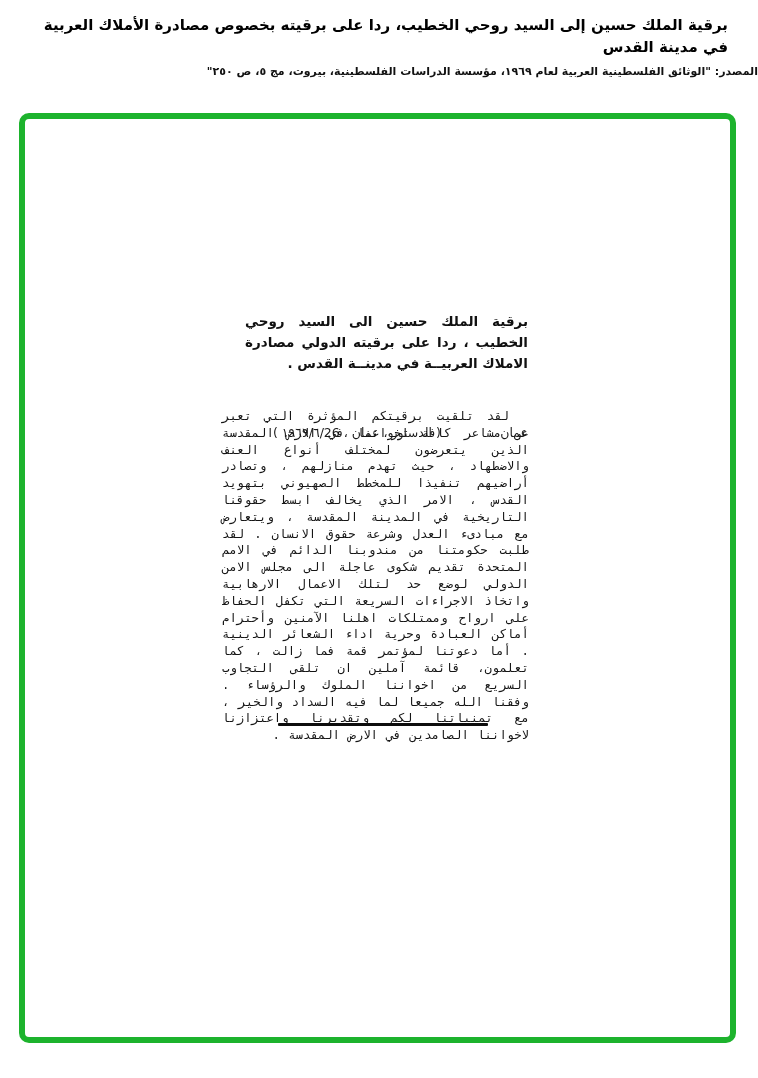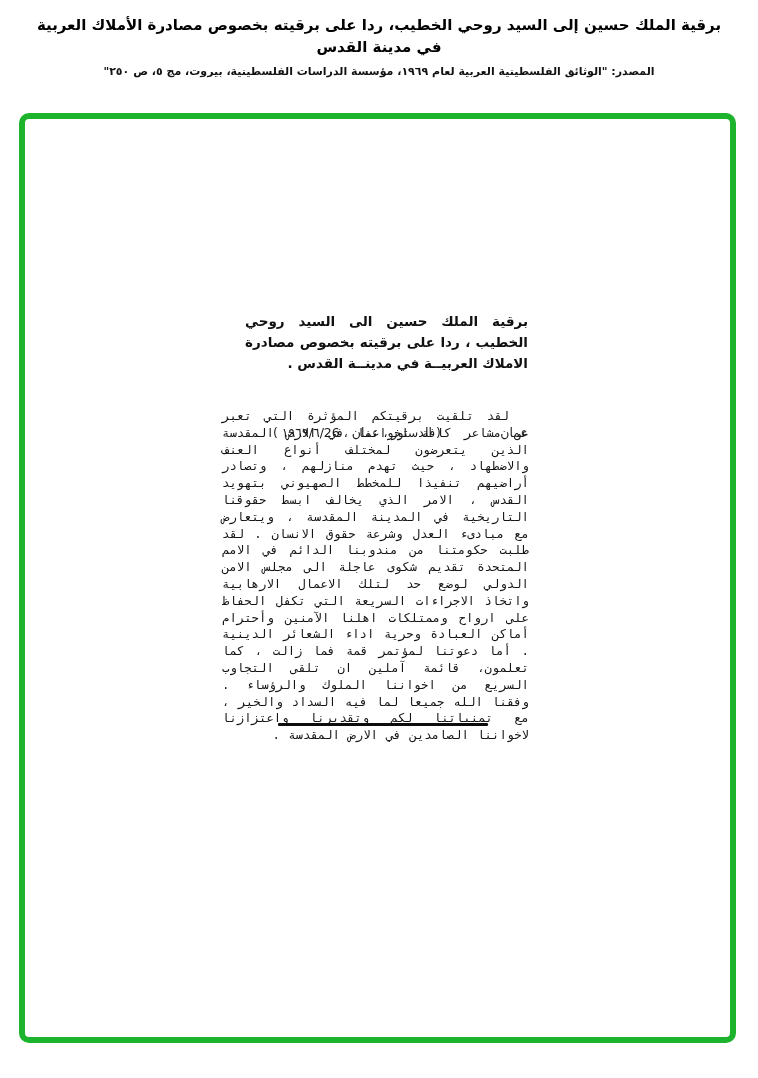--- a/index.html
+++ b/index.html
@@ -9,21 +9,21 @@
     font-family: "DejaVu Sans", sans-serif;
     overflow: hidden;
   }
   .page { position: relative; width: 758px; height: 1078px; background: #fff; }
 
   
   .top-header {
     position: absolute;
     left: 0; top: 14px;
     width: 758px;
-    text-align: center;
+    text-align: right;
     direction: rtl;
     color: #000;
   }
   .top-title {
     font-size: 15px;
     font-weight: bold;
     line-height: 22px;
     padding: 0 30px;
   }
   .top-source {
@@ -94,21 +94,21 @@
 <body>
 
 <div class="page">
 
   <div class="top-header">
     <div class="top-title">برقية الملك حسين إلى السيد روحي الخطيب، ردا على برقيته بخصوص مصادرة الأملاك العربية في مدينة القدس</div>
     <div class="top-source">المصدر: "الوثائق الفلسطينية العربية لعام ١٩٦٩، مؤسسة الدراسات الفلسطينية، بيروت، مج ٥، ص ٢٥٠"</div>
   </div>
 
   <div class="doc-frame">
-    <div class="doc-heading">برقية الملك حسين الى السيد روحي الخطيب ، ردا على برقيته بخصوص مصادرة الاملاك العربيــة في مدينــة القدس .</div>
+    <div class="doc-heading">برقية الملك حسين الى السيد روحي الخطيب ، ردا على برقيته الدولي مصادرة الاملاك العربيــة في مدينــة القدس .</div>
 
     <div class="doc-dateline">
       <span class="doc-place">عمان</span>
       <span class="doc-citation">( الدستور ، عمان ، ١٩٦٩/٦/26 )</span>
     </div>
 
     <div class="doc-body">لقد تلقيت برقيتكم المؤثرة التي تعبر عن مشاعر كافة اخواننا في الارض المقدسة الذين يتعرضون لمختلف أنواع العنف والاضطهاد ، حيث تهدم منازلهم ، وتصادر أراضيهم تنفيذا للمخطط الصهيوني بتهويد القدس ، الامر الذي يخالف ابسط حقوقنا التاريخية في المدينة المقدسة ، ويتعارض مع مبادىء العدل وشرعة حقوق الانسان . لقد طلبت حكومتنا من مندوبنا الدائم في الامم المتحدة تقديم شكوى عاجلة الى مجلس الامن الدولي لوضع حد لتلك الاعمال الارهابية واتخاذ الاجراءات السريعة التي تكفل الحفاظ على ارواح وممتلكات اهلنا الآمنين وأحترام أماكن العبادة وحرية اداء الشعائر الدينية . أما دعوتنا لمؤتمر قمة فما زالت ، كما تعلمون، قائمة آملين ان تلقى التجاوب السريع من اخواننا الملوك والرؤساء . وفقنا الله جميعا لما فيه السداد والخير ، مع تمنياتنا لكم وتقديرنا واعتزازنا لاخواننا الصامدين في الارض المقدسة .</div>
 
     <div class="doc-divider"></div>
   </div>

